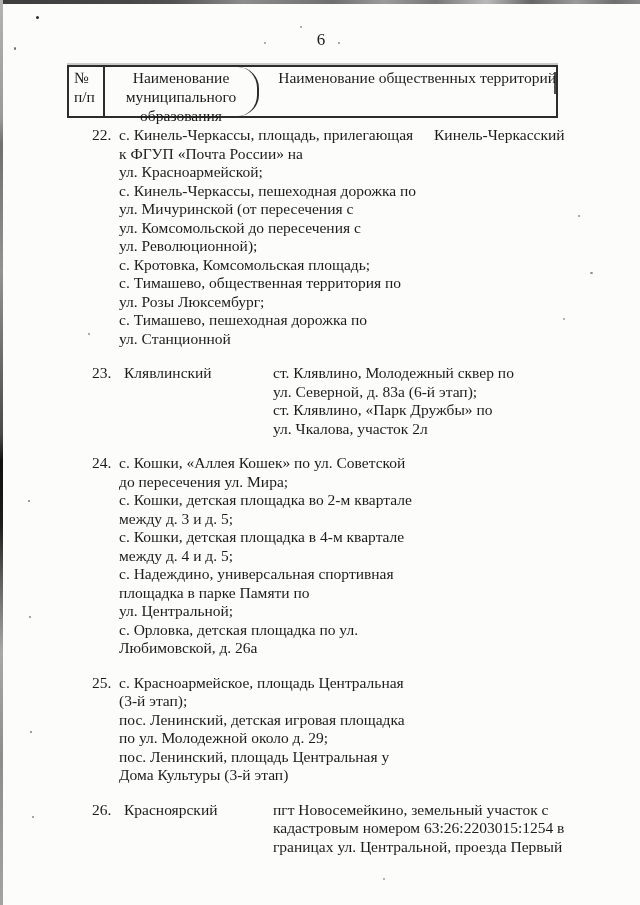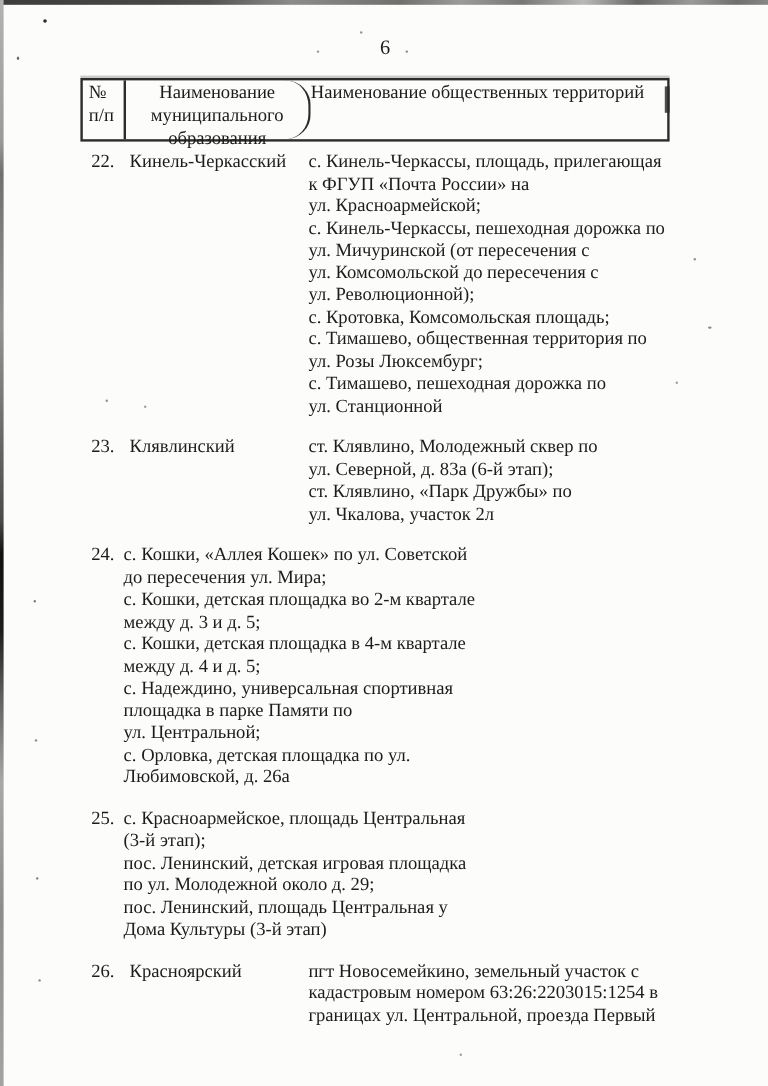--- a/index.html
+++ b/index.html
@@ -34,25 +34,25 @@
     display:flex;
     box-shadow:0 -2px 0 rgba(110,110,110,0.35);
     background:transparent;
   }
   .thead .cell{
     font-size:15.5px;line-height:19px;padding-top:1px;
     white-space:pre-line;box-sizing:border-box;
   }
   .cell-num{width:36px;border-right:2px solid #2c2c2c;padding-left:5px;}
   .cell-mun{width:154px;border-right:2px solid #2c2c2c;text-align:center;border-radius:21px;}
-  .cell-ter{flex:1;text-align:left;}
+  .cell-ter{flex:1;text-align:right;}
 
   
   .tbody{
-    position:absolute;left:65px;top:126px;width:500px;
+    position:absolute;left:81px;top:126px;width:500px;
   }
   .row{display:flex;margin-bottom:16px;}
   .row .c{
     font-size:15.5px;line-height:18.5px;box-sizing:border-box;
     white-space:pre;
   }
   .c-num{width:36px;padding-left:11px;}
   .c-mun{width:154px;padding-left:7px;}
   .c-ter{flex:1;padding-left:2px;}
 </style>
@@ -86,33 +86,33 @@
   <div class="cell cell-mun">Наименование
 муниципального
 образования</div>
   <div class="cell cell-ter">Наименование общественных территорий</div>
 </div>
 
 <div class="tbody">
 
   <div class="row">
     <div class="c c-num">22.</div>
-    <div class="c c-mun">Кинель-Черкасский</div>
     <div class="c c-ter">с. Кинель-Черкассы, площадь, прилегающая
 к ФГУП «Почта России» на
 ул. Красноармейской;
 с. Кинель-Черкассы, пешеходная дорожка по
 ул. Мичуринской (от пересечения с
 ул. Комсомольской до пересечения с
 ул. Революционной);
 с. Кротовка, Комсомольская площадь;
 с. Тимашево, общественная территория по
 ул. Розы Люксембург;
 с. Тимашево, пешеходная дорожка по
 ул. Станционной</div>
+    <div class="c c-mun">Кинель-Черкасский</div>
   </div>
 
   <div class="row">
     <div class="c c-num">23.</div>
     <div class="c c-mun">Клявлинский</div>
     <div class="c c-ter">ст. Клявлино, Молодежный сквер по
 ул. Северной, д. 83а (6-й этап);
 ст. Клявлино, «Парк Дружбы» по
 ул. Чкалова, участок 2л</div>
   </div>

